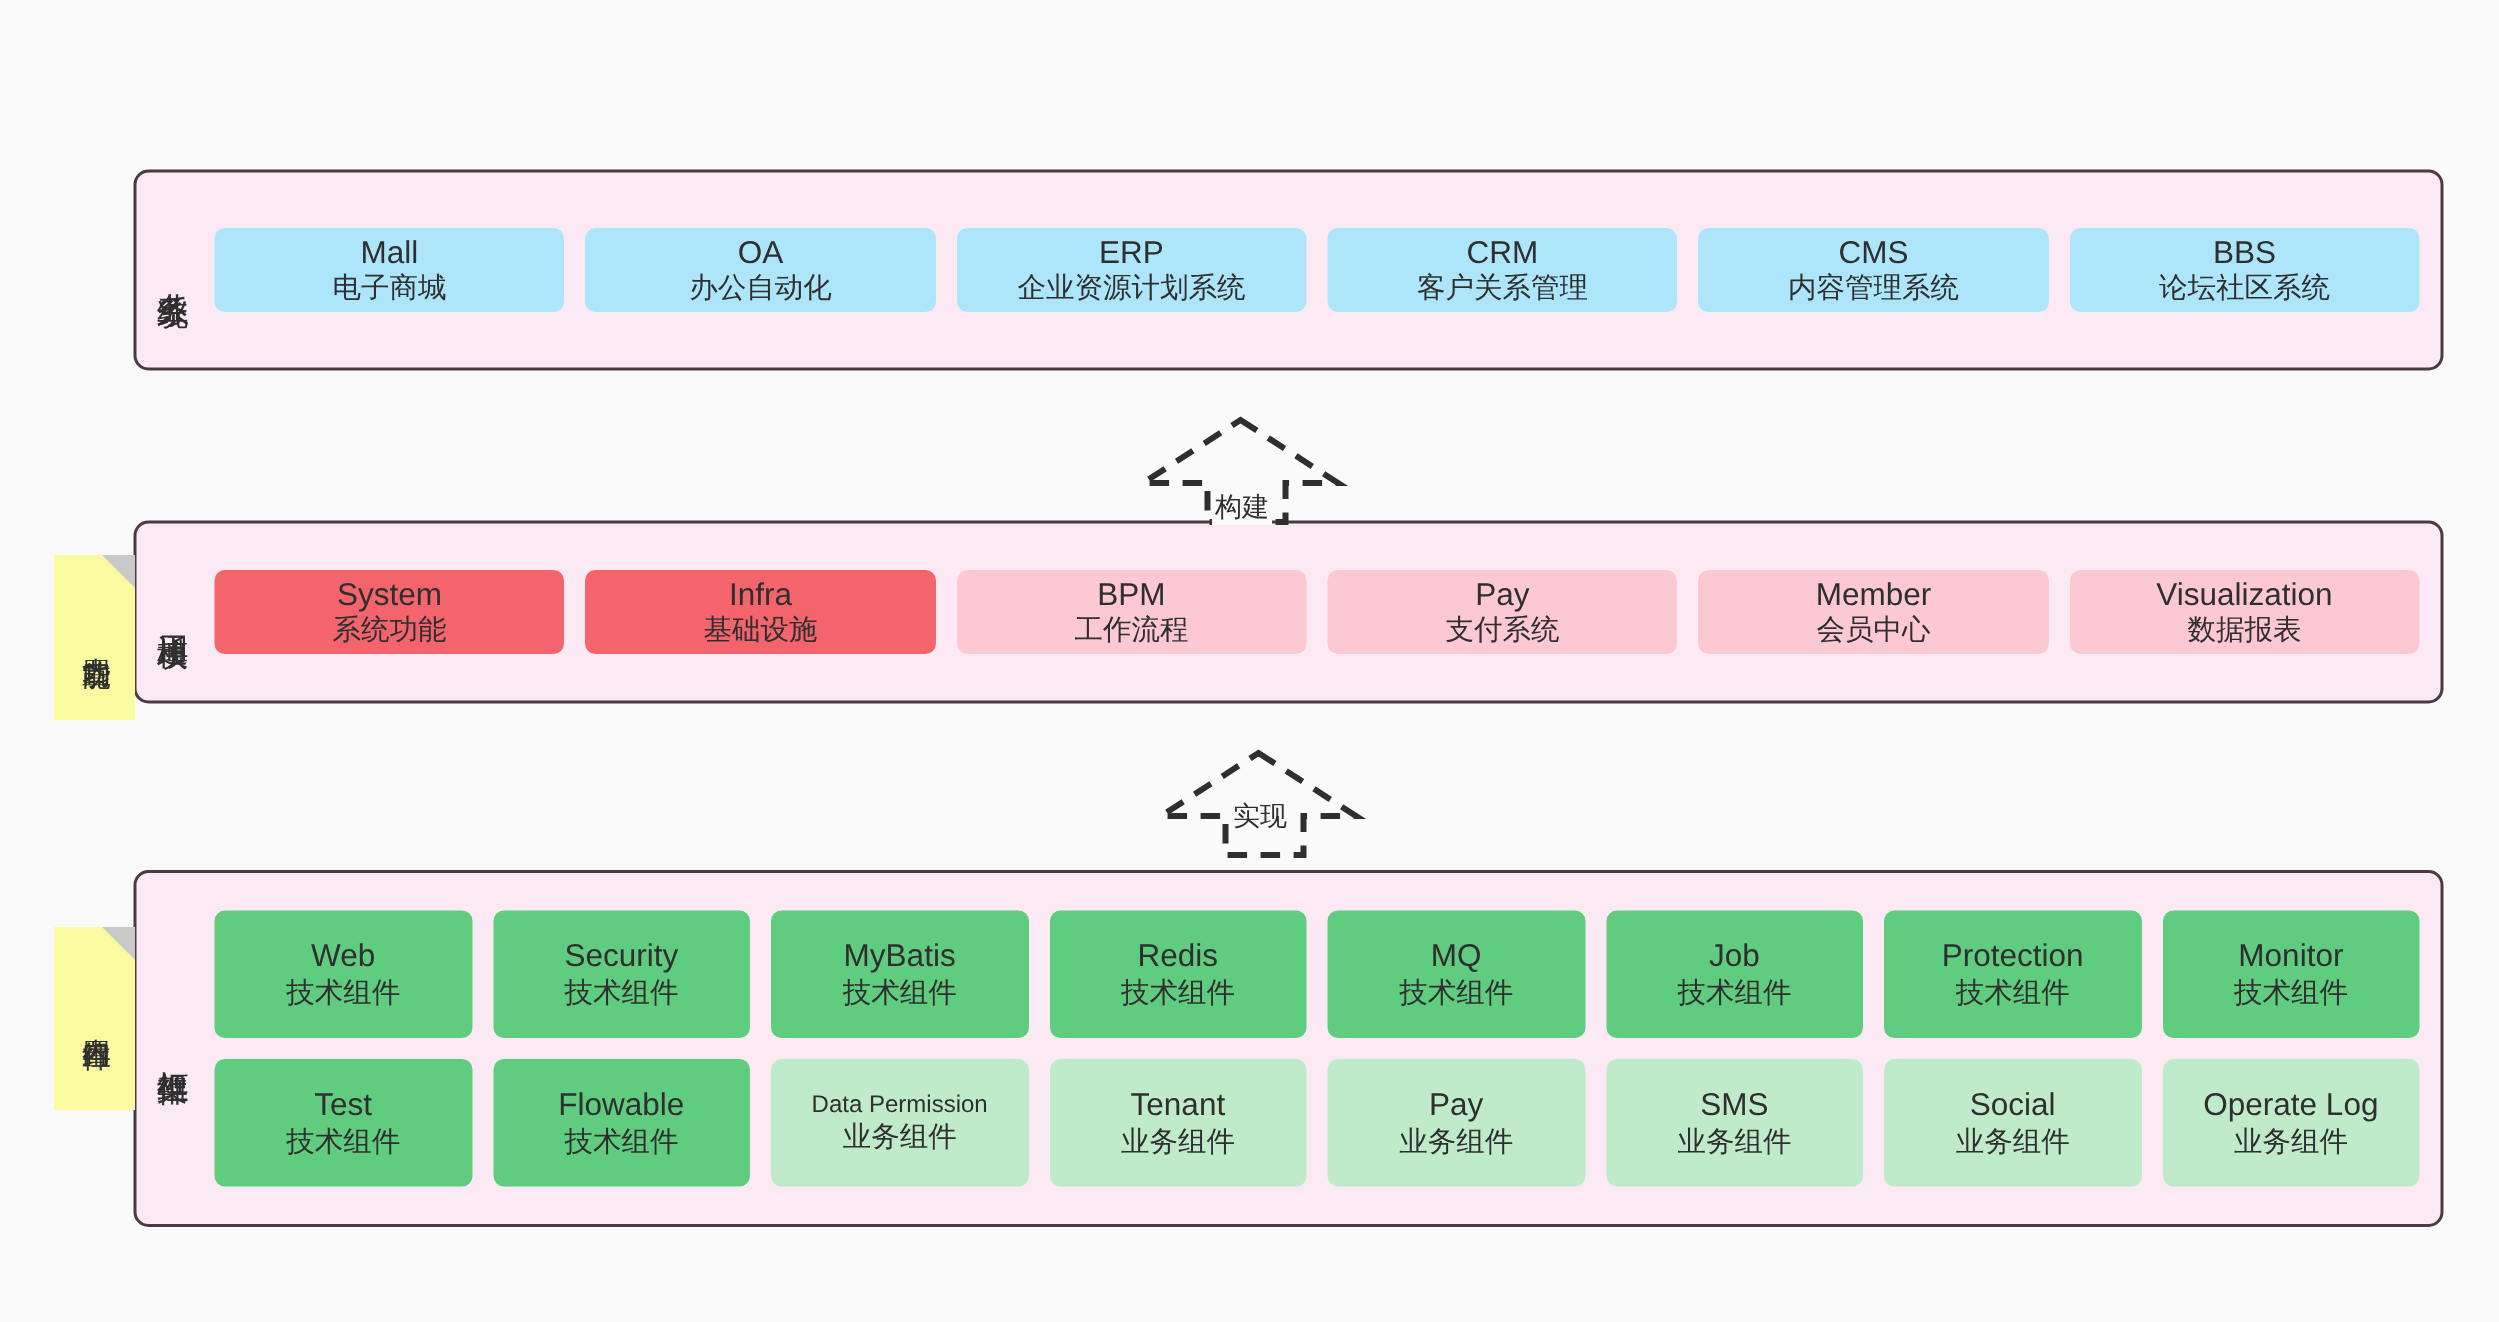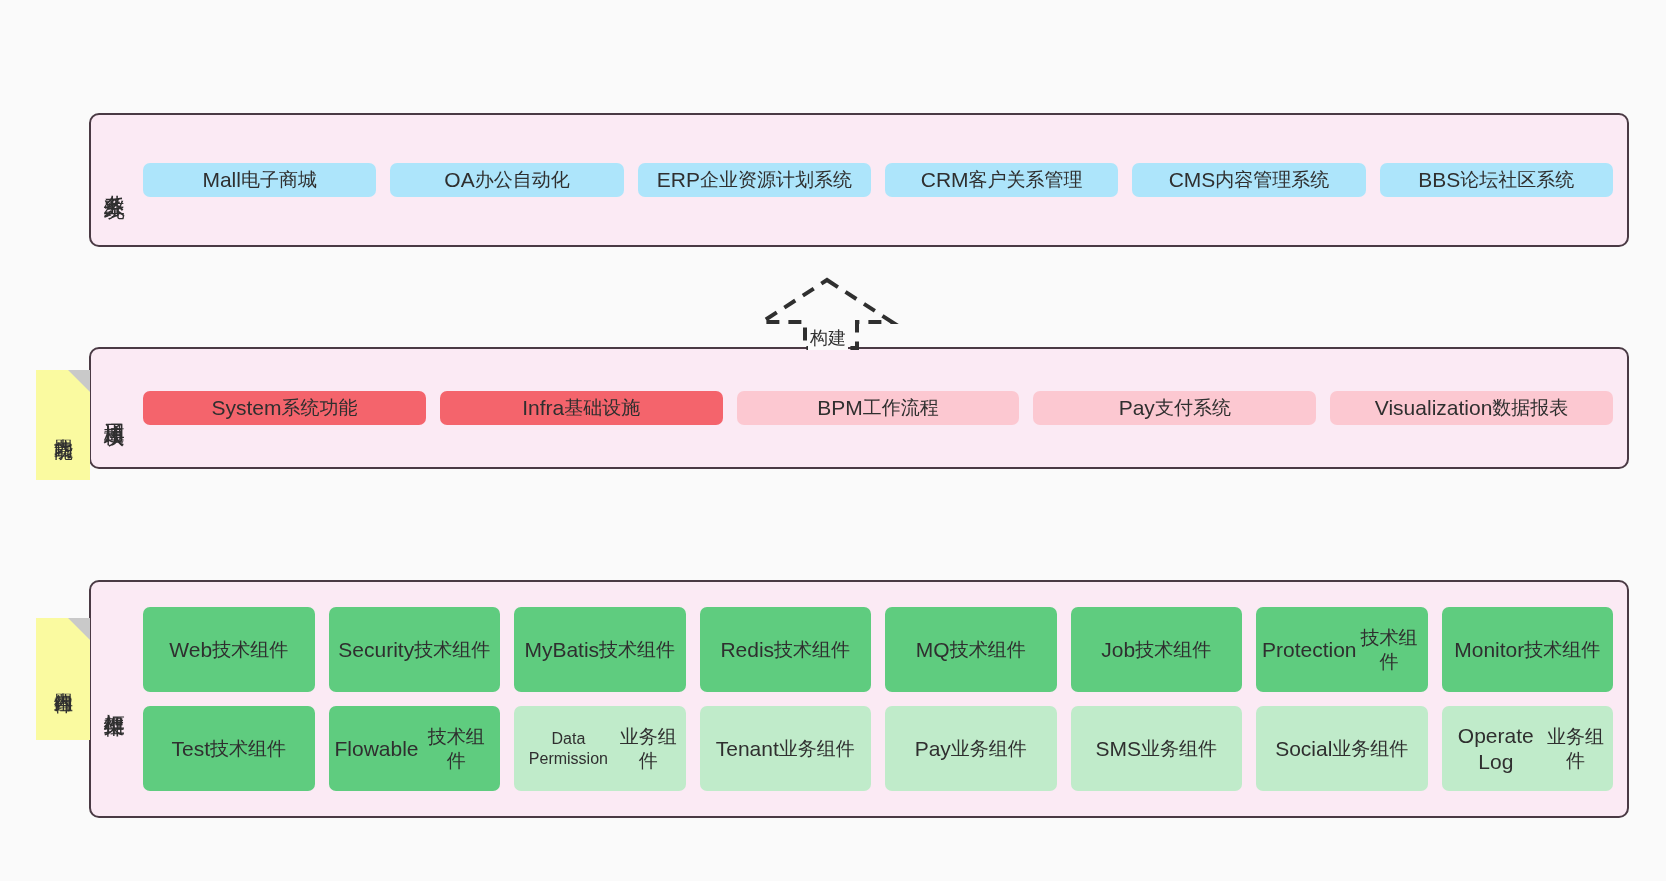--- a/index.html
+++ b/index.html
@@ -56,21 +56,21 @@
     display: flex;
     gap: 14px;
     align-items: stretch;
   }
 
   
   .card {
     flex: 1 1 0;
     border-radius: 7px;
     display: flex;
-    flex-direction: row;
+    flex-direction: column;
     align-items: center;
     justify-content: center;
     text-align: center;
     color: #2f2f2f;
     padding: 4px 6px;
     line-height: 1.22;
     user-select: none;
   }
   .card .t1 { font-size: 21px; }
   .card .t2 { font-size: 19px; }
@@ -187,27 +187,37 @@
         </div>
         <div class="card c-pink">
           <span class="t1">BPM</span>
           <span class="t2">工作流程</span>
         </div>
         <div class="card c-pink">
           <span class="t1">Pay</span>
           <span class="t2">支付系统</span>
         </div>
         <div class="card c-pink">
+          <span class="t1">Member</span>
+          <span class="t2">会员中心</span>
+        </div>
+        <div class="card c-pink">
           <span class="t1">Visualization</span>
           <span class="t2">数据报表</span>
         </div>
       </div>
     </div>
   </div>
 
+  <div class="arrow-wrap" style="left:772px; top:492px; width:140px; height:80px;">
+    <svg width="140" height="80" viewBox="0 0 140 80">
+      <path d="M 67 10 L 132 52 L 97 52 L 97 78 L 45 78 L 45 52 L 2 52 Z" fill="none" stroke="#2f2f2f" stroke-width="4" stroke-dasharray="13,9" stroke-linejoin="miter"></path>
+    </svg>
+    <span class="arrow-label" style="left:48px; top:40px;">实现</span>
+  </div>
 
   <div class="sticky" style="left:36px; top:618px; height:122px;">
     <span>内置组件</span>
   </div>
 
   <div class="layer" id="layer-framework" style="left:89px; top:580px; width:1540px; height:238px;">
     <div class="layer-caption">框架组件</div>
     <div class="layer-body">
 
       <div class="cell-row" style="height:85px;border-radius:25px;">

